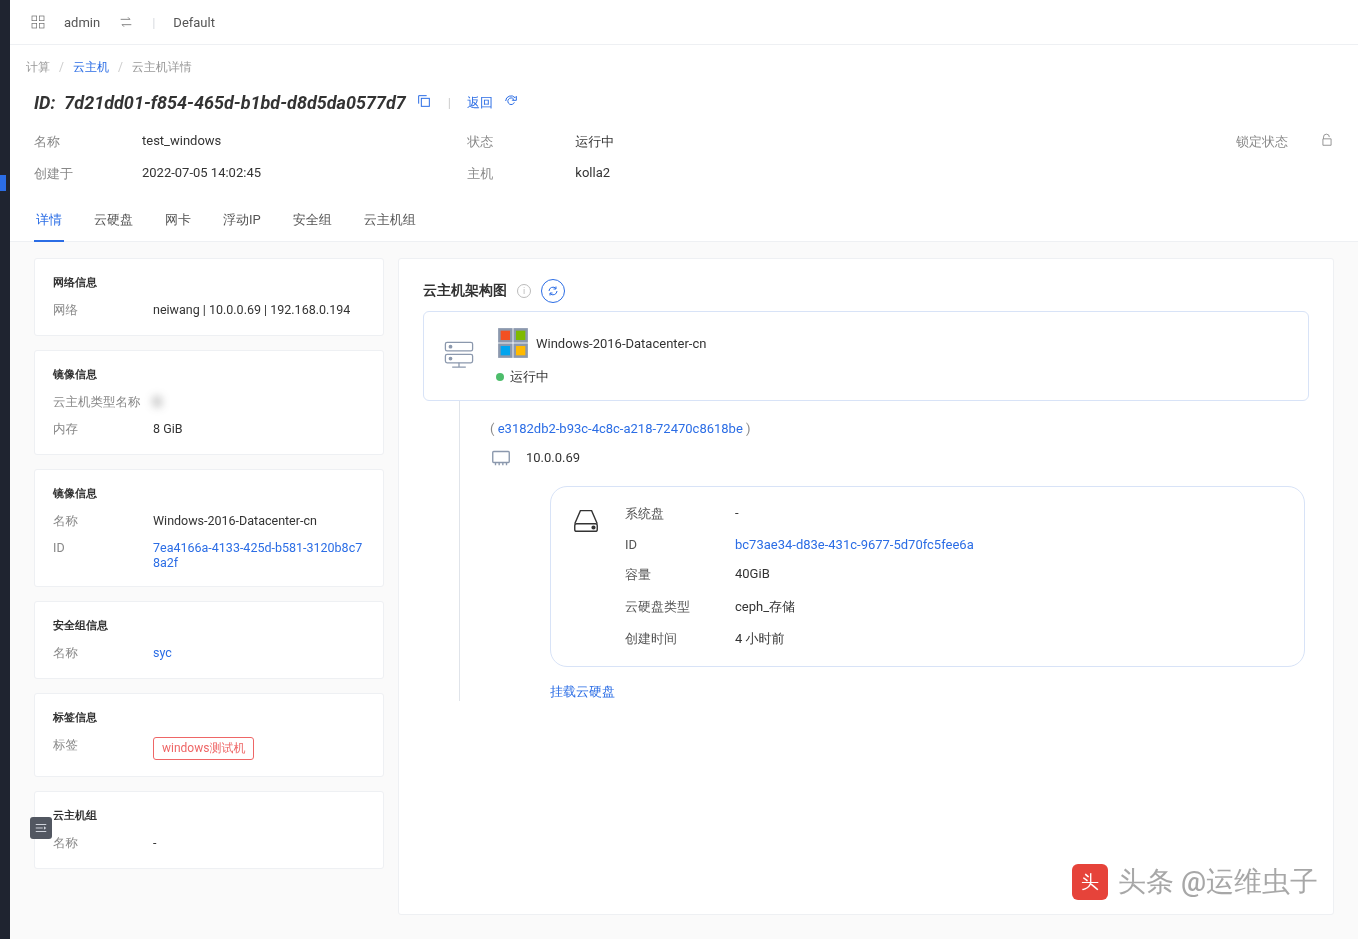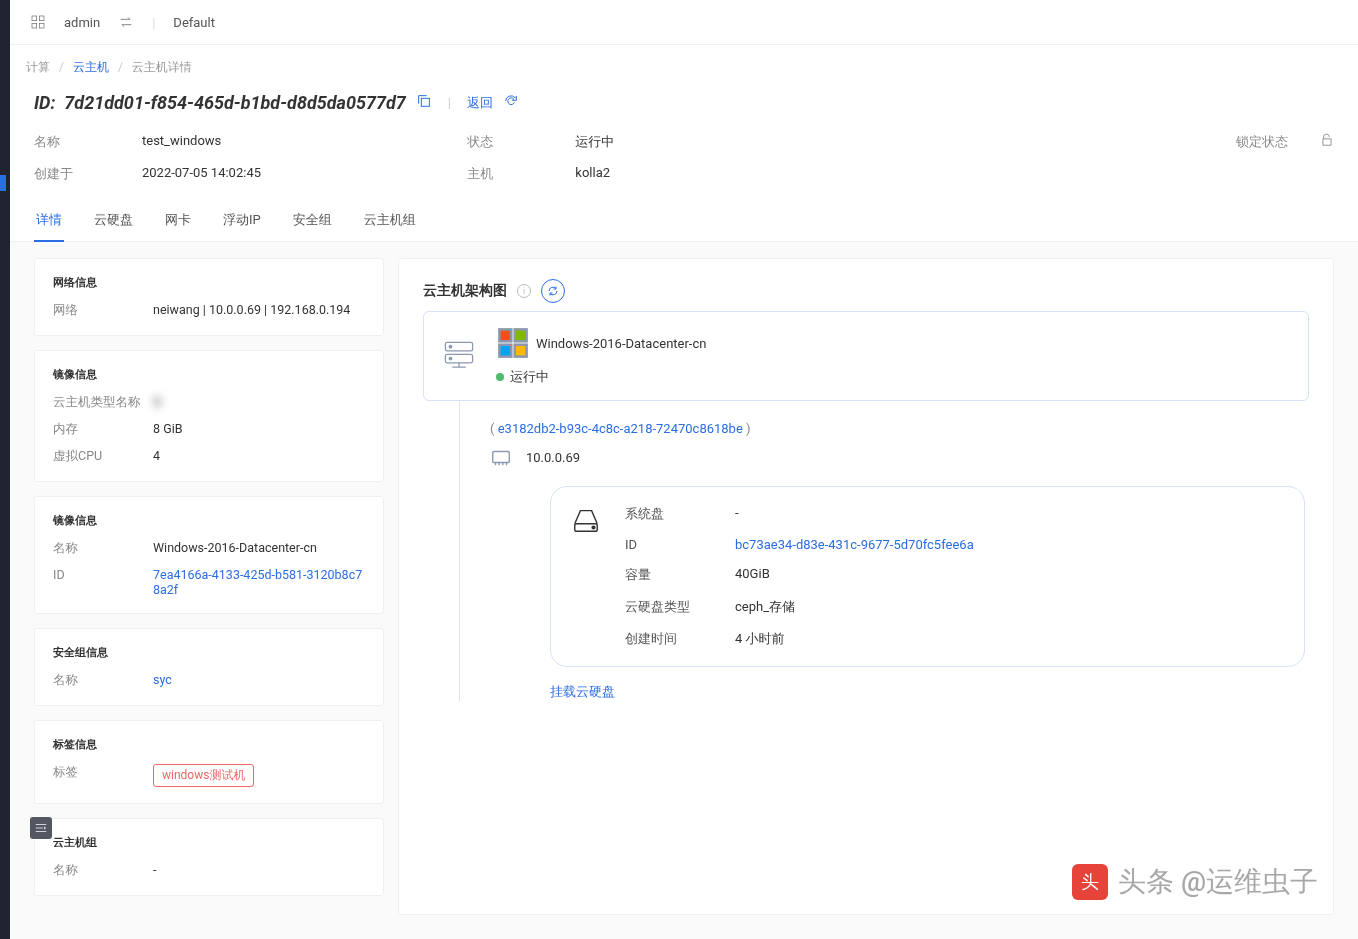--- a/index.html
+++ b/index.html
@@ -175,24 +175,20 @@
         <div class="card">
           <h4>镜像信息</h4>
           <div class="kv">
               <span class="k">云主机类型名称</span>
               <span class="v blur">G</span>
             </div>
           <div class="kv">
               <span class="k">内存</span>
               <span class="v">8 GiB</span>
             </div>
-          <div class="kv">
-              <span class="k">虚拟CPU</span>
-              <span class="v">4</span>
-            </div>
         </div>
         <div class="card">
           <h4>镜像信息</h4>
           <div class="kv">
               <span class="k">名称</span>
               <span class="v">Windows-2016-Datacenter-cn</span>
             </div>
           <div class="kv">
               <span class="k">ID</span>
               <span class="v link">7ea4166a-4133-425d-b581-3120b8c78a2f</span>

